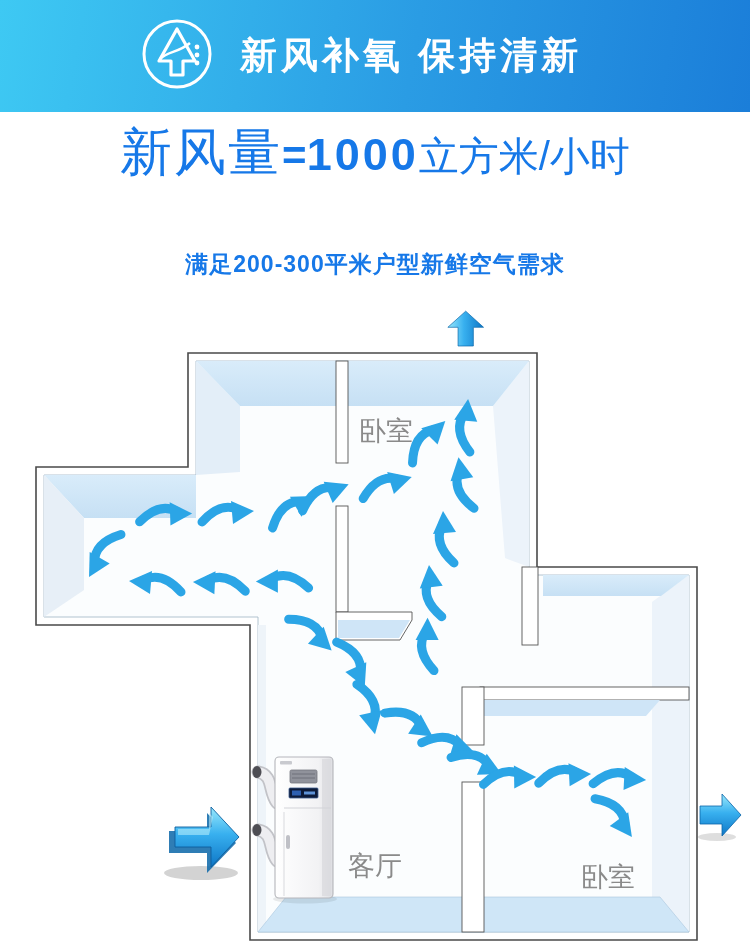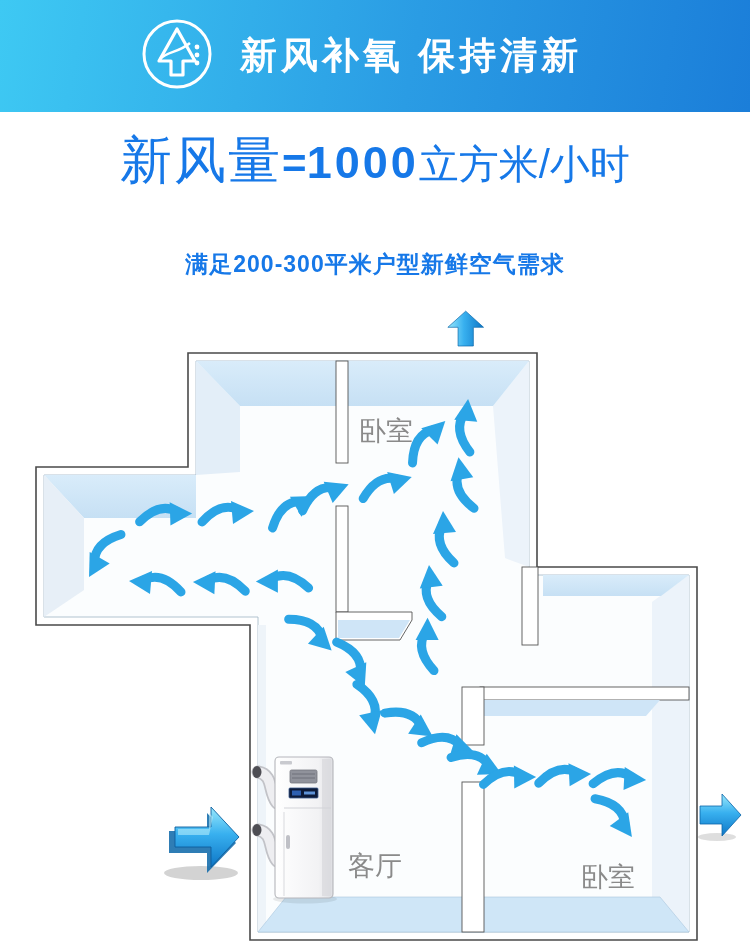--- a/index.html
+++ b/index.html
@@ -13,21 +13,21 @@
     display:flex;align-items:center;
     background:linear-gradient(100deg,#3ec9f3 0%,#2a9ce4 55%,#1b7ed9 100%);
   }
   .banner .logo{margin-left:140px;flex:0 0 auto;}
   .banner .banner-title{
     margin-left:26px;color:#ffffff;font-size:37px;font-weight:bold;
     letter-spacing:4px;white-space:nowrap;
   }
   
   .headline{
-    position:absolute;top:126px;left:0;width:750px;height:72px;
+    position:absolute;top:118px;left:0;width:750px;height:72px;
     text-align:center;color:#1678e8;white-space:nowrap;
   }
   .headline .hl-label{font-size:52px;font-weight:500;letter-spacing:2px;}
   .headline .hl-eq{font-size:42px;font-weight:bold;}
   .headline .hl-value{font-size:45px;font-weight:bold;letter-spacing:3px;}
   .headline .hl-unit{font-size:40px;font-weight:300;}
   .subtitle{
     position:absolute;top:249px;left:0;width:750px;text-align:center;
     color:#1678e8;font-size:23px;font-weight:bold;letter-spacing:1px;
   }

